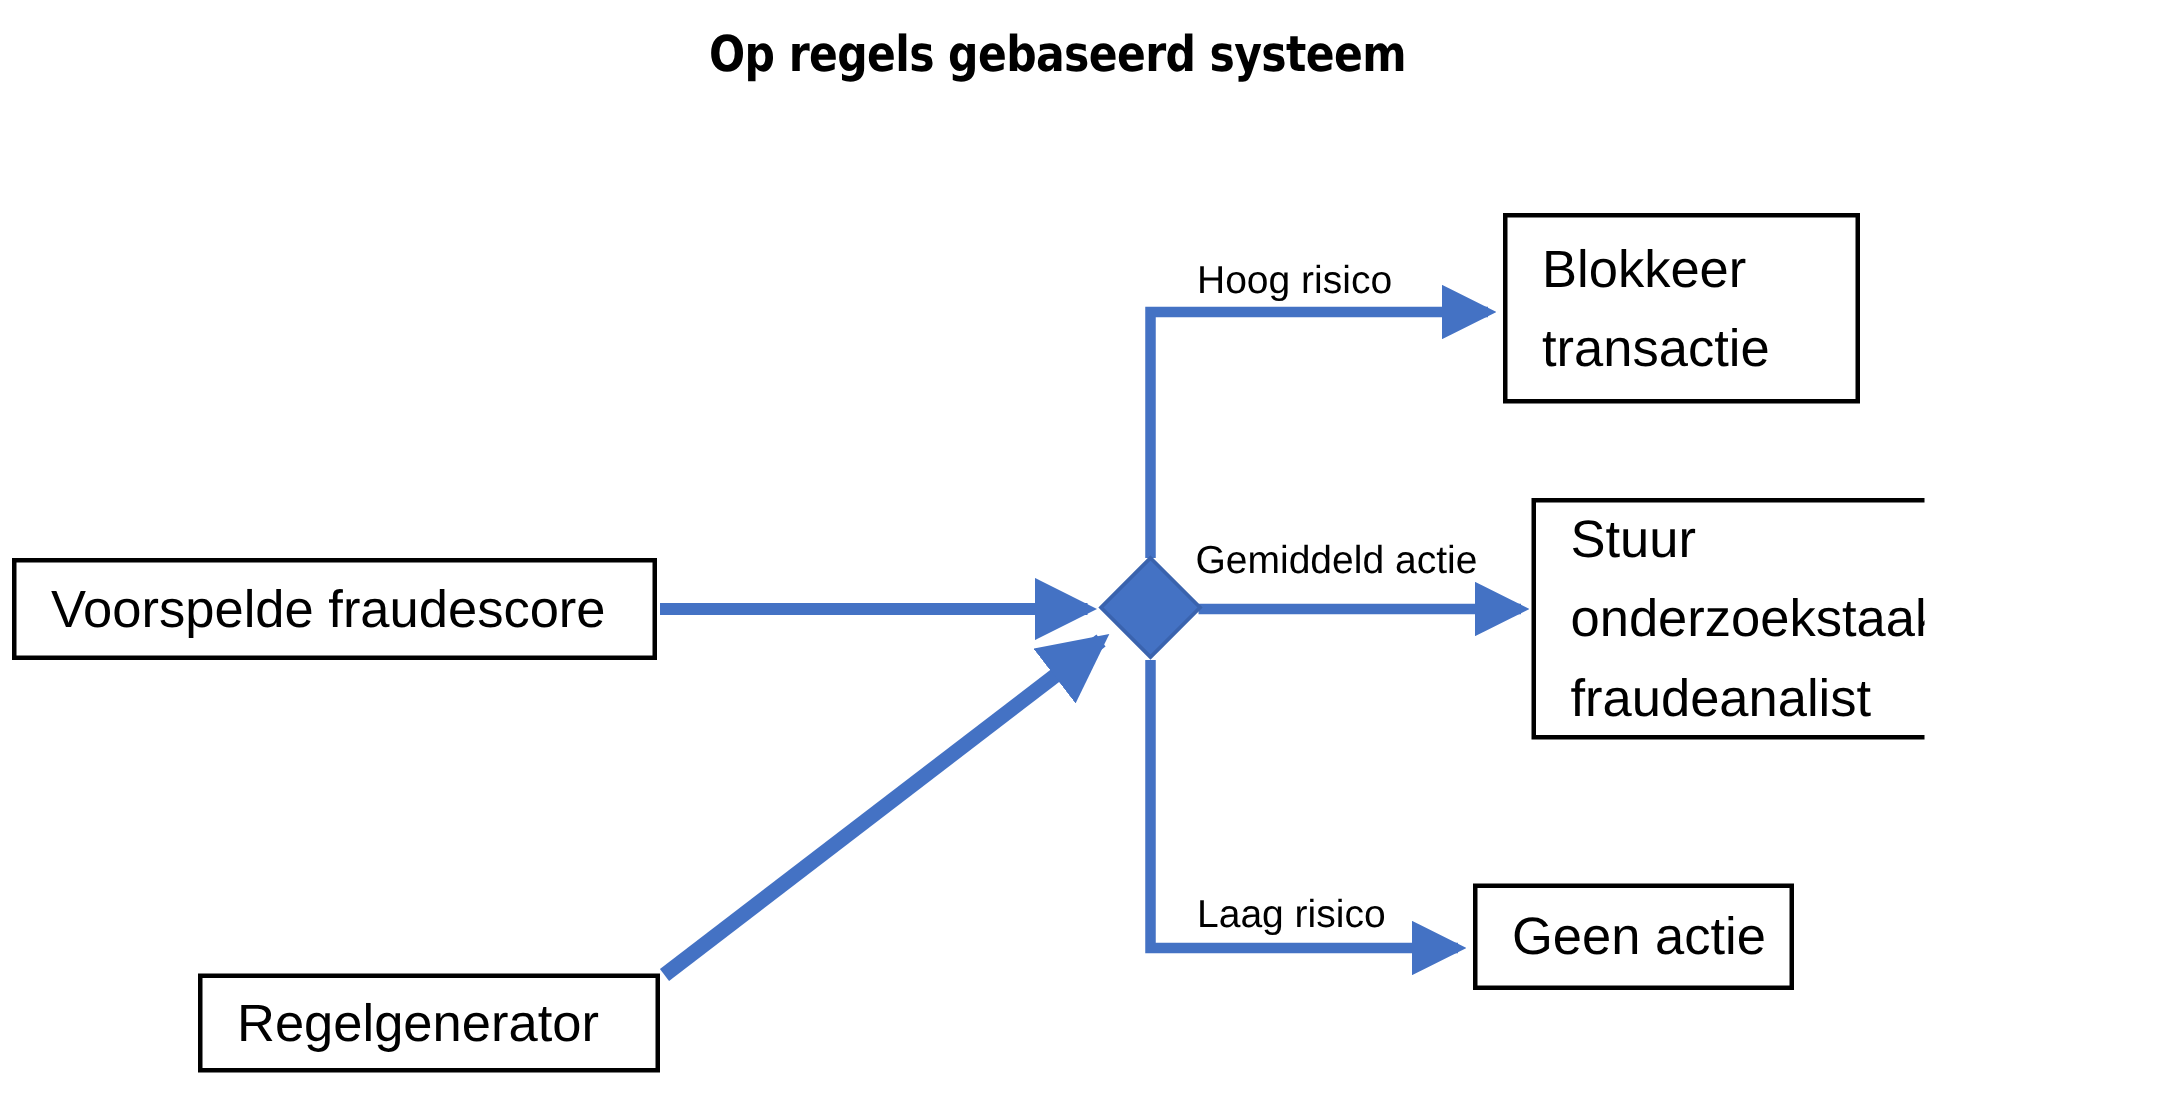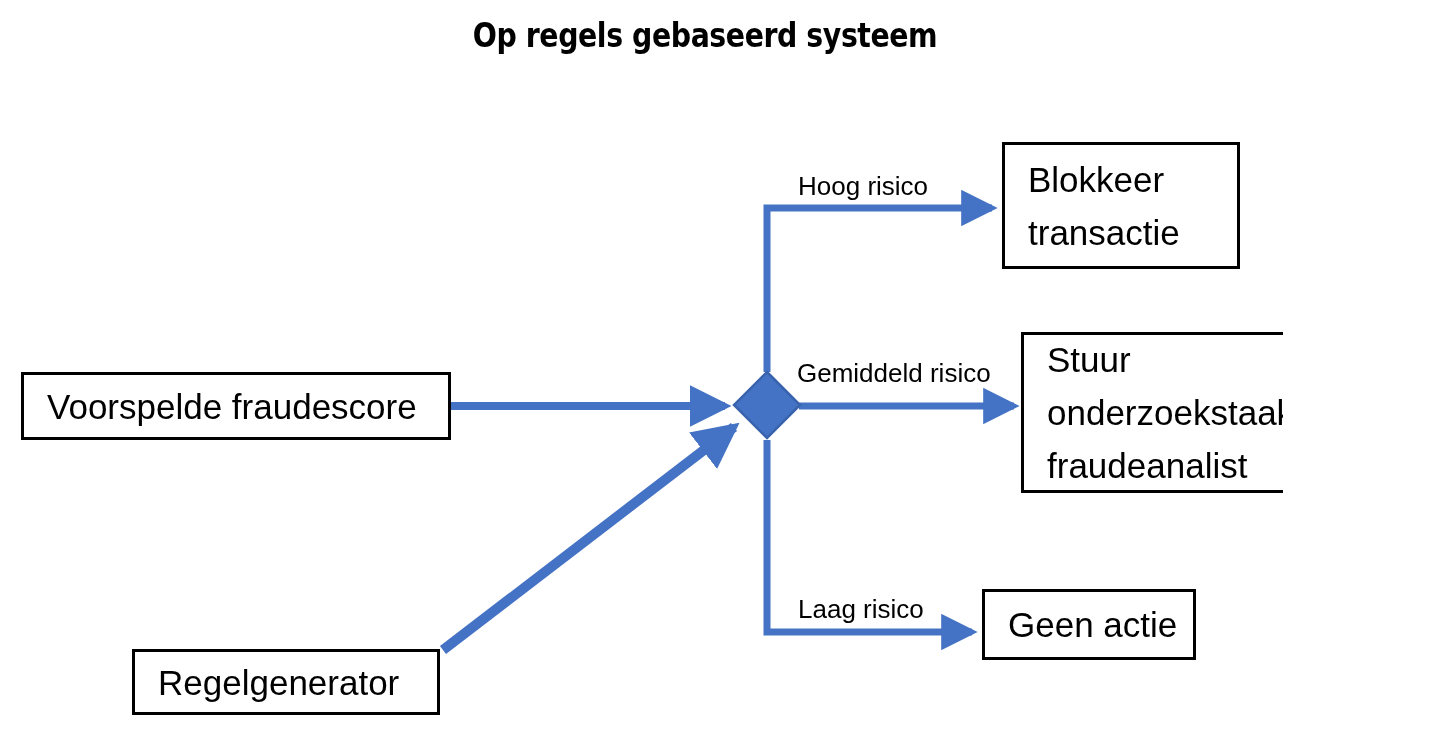--- a/index.html
+++ b/index.html
@@ -59,21 +59,21 @@
   .node-box .node-label {
     font-family: "Liberation Sans", sans-serif;
     font-size: 35px;
     line-height: 51px;
     color: #000000;
     padding-left: 23px;
     padding-right: 10px;
     white-space: pre-line;
   }
 
-  #node-fraudescore { left: 8px;  top: 372px; width: 430px; height: 68px; margin-left: 13px; }
+  #node-fraudescore { left: 8px;  top: 372px; width: 430px; height: 68px; }
   #node-regelgenerator { left: 132px; top: 649px; width: 308px; height: 66px; }
   #node-blokkeer { left: 1002px; top: 142px; width: 238px; height: 127px; }
   #node-stuur    { left: 1021px; top: 332px; width: 410px; height: 161px; }
   #node-geenactie{ left: 982px;  top: 589px; width: 214px; height: 71px; }
 
   #node-blokkeer .node-label,
   #node-stuur .node-label { line-height: 53px; }
 
   
   .edge-label {
@@ -138,17 +138,17 @@
 onderzoekstaak naar
 fraudeanalist</span>
   </div>
 
   <div class="node-box" id="node-geenactie">
     <span class="node-label">Geen actie</span>
   </div>
 
   <div class="edge-label" id="label-hoog">Hoog risico</div>
 
-  <div class="edge-label" id="label-gemiddeld">Gemiddeld risico</div>
+  <div class="edge-label" id="label-gemiddeld">Gemiddeld actie</div>
 
   <div class="edge-label" id="label-laag">Laag risico</div>
 
 </div>
 
 </body></html>

